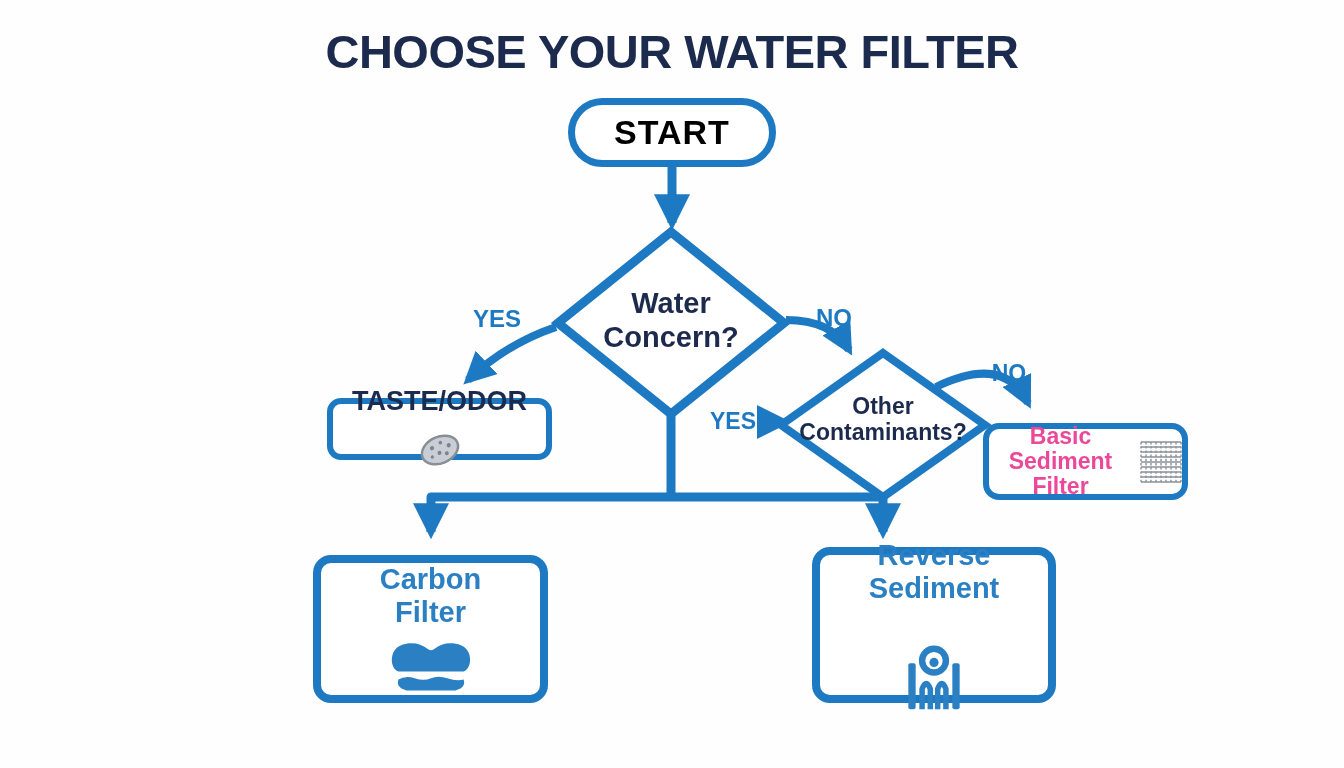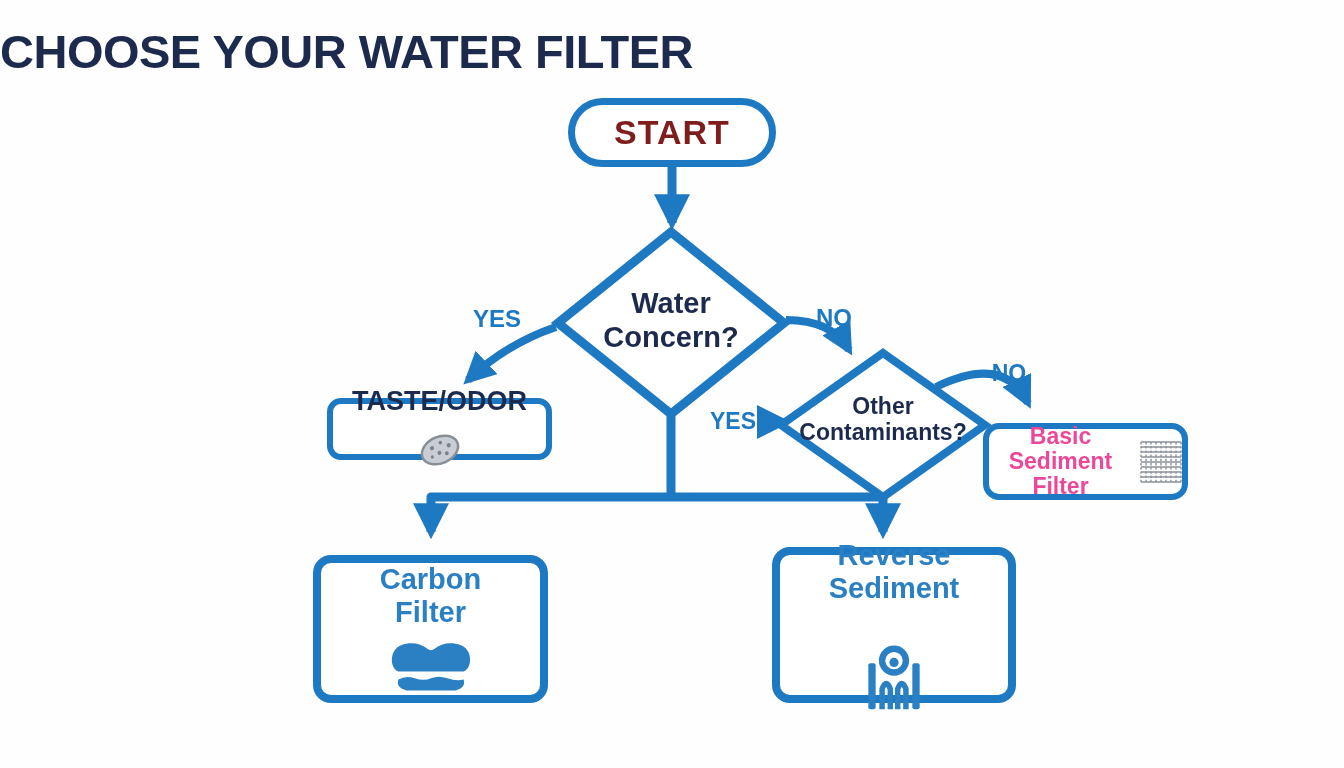--- a/index.html
+++ b/index.html
@@ -12,48 +12,48 @@
     font-family: "Liberation Sans", sans-serif;
   }
   .wires { position: absolute; left: 0; top: 0; width: 1344px; height: 768px; }
   .wire { fill: none; stroke: #1e79c3; stroke-width: 9; stroke-linejoin: round; }
   .wire.thin { stroke-width: 8; }
   .diamond { fill: #ffffff; stroke: #1e79c3; stroke-width: 9; stroke-linejoin: miter; }
   .diamond.small { stroke-width: 8; }
 
   .page-title {
     position: absolute; left: 0; top: 24px; width: 100%;
-    margin: 0; 
+    margin: 0; text-align: center;
     font-size: 47px; font-weight: bold; letter-spacing: -0.5px;
     color: #1c2a4d;
   }
 
   .node { position: absolute; box-sizing: border-box; background: #ffffff; }
 
   .pill {
     left: 568px; top: 98px; width: 208px; height: 69px;
     border: 7px solid #1e79c3; border-radius: 35px;
     display: flex; align-items: center; justify-content: center;
   }
-  .pill .pill-label { color: #7f1d1d; font-size: 34px; font-weight: bold; letter-spacing: 1px; }
+  .pill .pill-label { color: #000000; font-size: 34px; font-weight: bold; letter-spacing: 1px; }
 
   .rbox { border: 6px solid #1e79c3; border-radius: 14px; display: flex; align-items: center; justify-content: center; }
 
   .taste-box { left: 327px; top: 398px; width: 225px; height: 62px; gap: 10px; flex-direction: column; }
   .taste-box .box-label { color: #1c2a4d; font-size: 27px; font-weight: bold; white-space: nowrap; }
 
   .sediment-box { left: 983px; top: 423px; width: 205px; height: 77px; gap: 8px; border-radius: 16px; }
   .sediment-box .box-label { color: #ec4899; font-size: 23px; font-weight: bold; line-height: 1.08; text-align: center; }
 
   .bigbox {
     border: 8px solid #1e79c3; border-radius: 18px;
     display: flex; flex-direction: column; align-items: center; justify-content: center; gap: 8px;
   }
   .carbon-box { left: 313px; top: 547px; width: 235px; height: 148px; margin-top: 8px; }
-  .ro-box { left: 772px; top: 547px; width: 244px; height: 156px; gap: 40px; }
+  .ro-box { left: 812px; top: 547px; width: 244px; height: 156px; gap: 40px; }
   .bigbox .box-label { color: #2b80c4; font-size: 29px; font-weight: bold; line-height: 1.15; text-align: center; }
 
   .line { display: block; }
 
   .decision-label {
     position: absolute; transform: translate(-50%, -50%);
     color: #1c2a4d; font-weight: bold; text-align: center; white-space: nowrap;
   }
   .decision-label.d1 { left: 671px; top: 320px; font-size: 29px; line-height: 1.18; }
   .decision-label.d2 { left: 883px; top: 420px; font-size: 23px; line-height: 1.12; }

